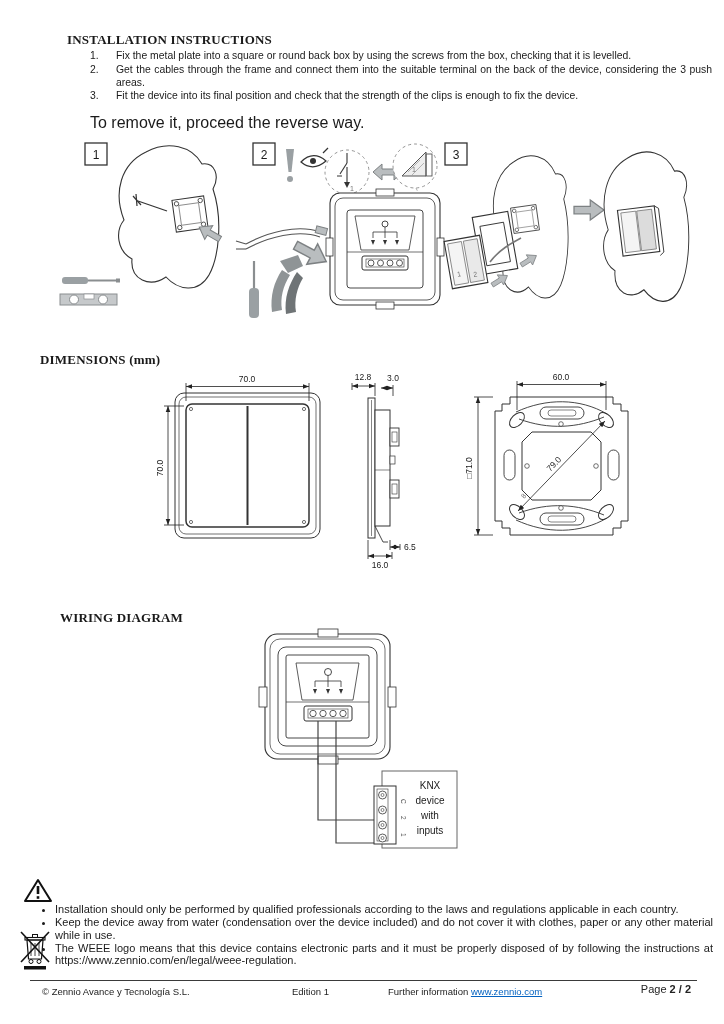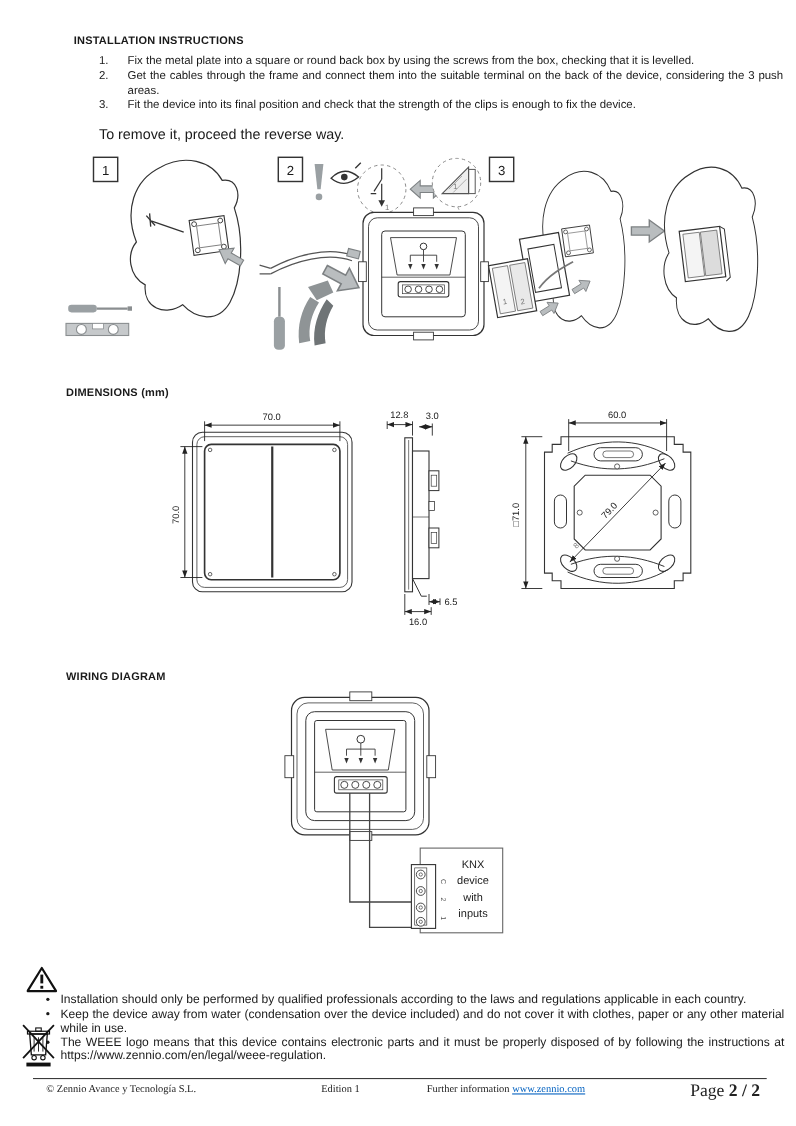--- a/index.html
+++ b/index.html
@@ -1,35 +1,35 @@
 <!DOCTYPE html>
 <html><head>
 <meta charset="utf-8">
 <style>
   html,body{margin:0;padding:0;background:#e8e8e8;}
   .page{
     position:relative;width:724px;height:1024px;margin:0 auto;background:#ffffff;
     font-family:"Liberation Sans","DejaVu Sans",sans-serif;color:#1a1a1a;overflow:hidden;
   }
   .abs{position:absolute;}
-  h2.sec{font-size:10px;font-weight:bold;margin:0;letter-spacing:.2px;}
+  h2.sec{font-size:13px;font-weight:bold;margin:0;letter-spacing:.2px;font-family:Liberation Serif, serif;}
   .steps{width:622px;font-size:10.4px;line-height:13px;}
   .step{display:flex;margin-bottom:.5px;}
   .step-num{flex:none;width:26px;}
   .step-text{flex:1;text-align:justify;}
-  .note{font-size:13px;}
+  .note{font-size:16px;}
   .bullets{margin:0;padding:0 0 0 13px;width:658px;font-size:11px;line-height:12.6px;}
   .bullets li{text-align:justify;margin-bottom:.5px;}
   .hr{border-top:1px solid #3a3a3a;height:0;}
   .footer{font-size:9.5px;color:#222;height:24px;}
   .footer .f{position:absolute;top:4px;white-space:nowrap;}
   .f-copy{left:12px;}
   .f-ed{left:238px;padding-left:24px;}
   .f-info{left:358px;}
-  .f-page{right:6px;top:1px !important;font-size:16px;}
+  .f-page{right:6px;top:1px !important;font-size:11px;}
   .f-page b{font-weight:bold;}
   a.link{color:#0563c1;text-decoration:underline;cursor:pointer;}
   svg text{font-family:"Liberation Sans","DejaVu Sans",sans-serif;}
   .dimtxt{font-size:8.5px;fill:#1a1a1a;}
   .paneltxt{font-size:12px;fill:#1a1a1a;}
   .knxtxt{font-size:10px;fill:#1a1a1a;}
   .termtxt{font-size:6.5px;fill:#555;}
   .smalltxt{font-size:7px;fill:#777;}
 </style>
 </head>
@@ -198,21 +198,21 @@
       <use href="#blob" transform="translate(598,148) scale(0.85,1.05)" fill="#fff" stroke="#333" stroke-width="1.1"></use>
       <g transform="rotate(-7 638 230)">
         <rect x="620" y="208" width="37" height="46" fill="#fff" stroke="#333" stroke-width="1.1"></rect>
         <rect x="623" y="211" width="15" height="40" fill="#f4f4f4" stroke="#666" stroke-width=".7"></rect>
         <rect x="639" y="211" width="15" height="40" fill="#dcdcdc" stroke="#666" stroke-width=".7"></rect>
         <path d="M657,208 l4,3 v44 l-4,3" fill="none" stroke="#333" stroke-width=".9"></path>
       </g>
     </g>
   </svg>
 
-  <h2 class="sec abs" style="left:60px;top:352px;">DIMENSIONS (mm)</h2>
+  <h2 class="sec abs" style="left:40px;top:352px;">DIMENSIONS (mm)</h2>
 
   <svg class="abs" style="left:0;top:368px;" width="724" height="216" viewBox="0 368 724 216">
     <defs>
       <marker id="da" markerWidth="9" markerHeight="8" refX="8" refY="3.5" orient="auto-start-reverse">
         <path d="M0,0.5 L8,3.5 L0,6.5 Z" fill="#222"></path>
       </marker>
     </defs>
 
     <g fill="#fff" stroke="#333">
       <rect x="175" y="393" width="145" height="145" rx="9" stroke-width="1"></rect>
@@ -386,20 +386,20 @@
     <rect x="5" y="9.5" width="20" height="2.5" fill="none" stroke="#111" stroke-width="1.1"></rect>
     <rect x="12.5" y="6.5" width="5" height="3" fill="none" stroke="#111" stroke-width="1"></rect>
     <circle cx="11" cy="33.5" r="2" fill="none" stroke="#111" stroke-width="1"></circle>
     <circle cx="19" cy="33.5" r="2" fill="none" stroke="#111" stroke-width="1"></circle>
     <line x1="1" y1="4" x2="29" y2="34" stroke="#111" stroke-width="1.6"></line>
     <line x1="29" y1="4" x2="1" y2="34" stroke="#111" stroke-width="1.6"></line>
     <rect x="4" y="38" width="22" height="3.5" fill="#111"></rect>
   </svg>
 
   <div class="hr abs" style="left:30px;top:980px;width:667px;"></div>
-  <div class="footer abs" style="left:30px;top:982px;width:667px;font-family:Liberation Serif, serif;">
+  <div class="footer abs" style="left:30px;top:982px;width:667px;">
     <span class="f f-copy">© Zennio Avance y Tecnología S.L.</span>
     <span class="f f-ed">Edition 1</span>
     <span class="f f-info"><span>Further information </span><a class="link" href="#">www.zennio.com</a></span>
     <span class="f f-page"><span>Page </span><b>2 / 2</b></span>
   </div>
 
 </div>
 
 </body></html>

